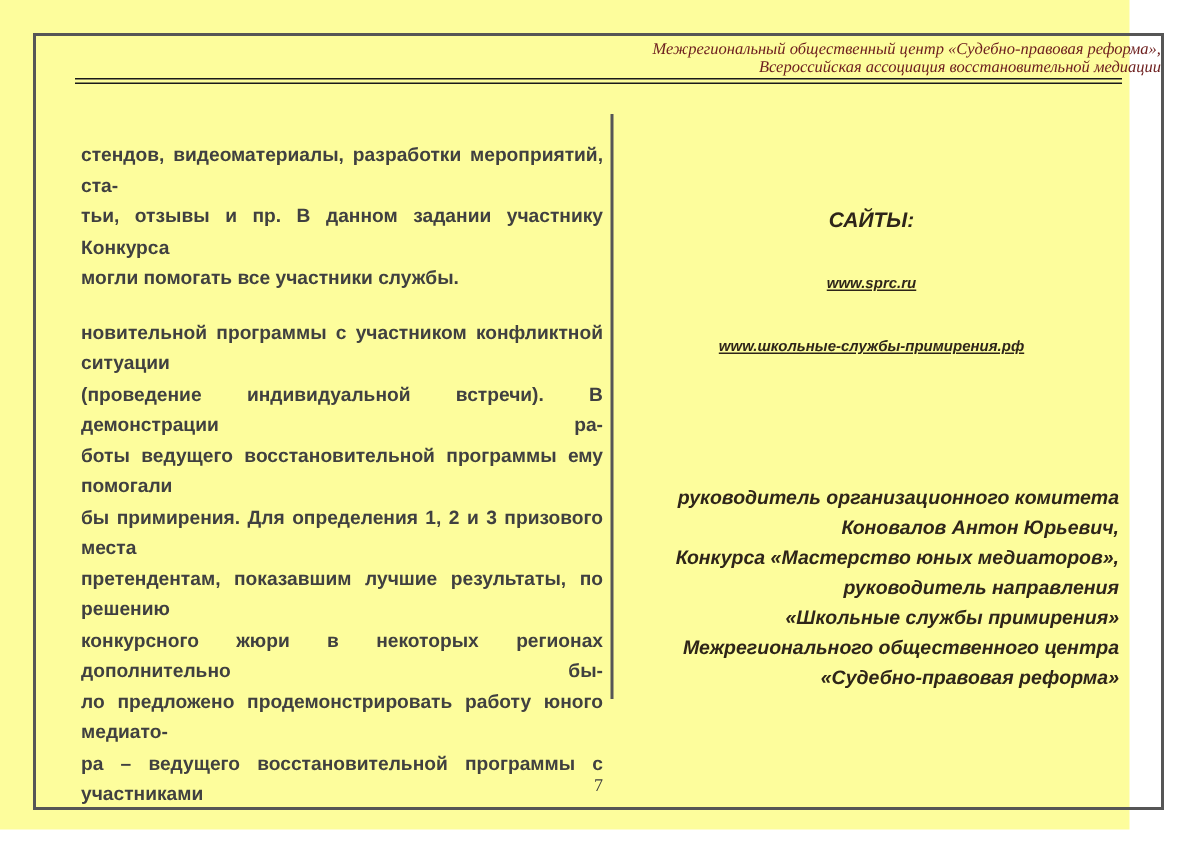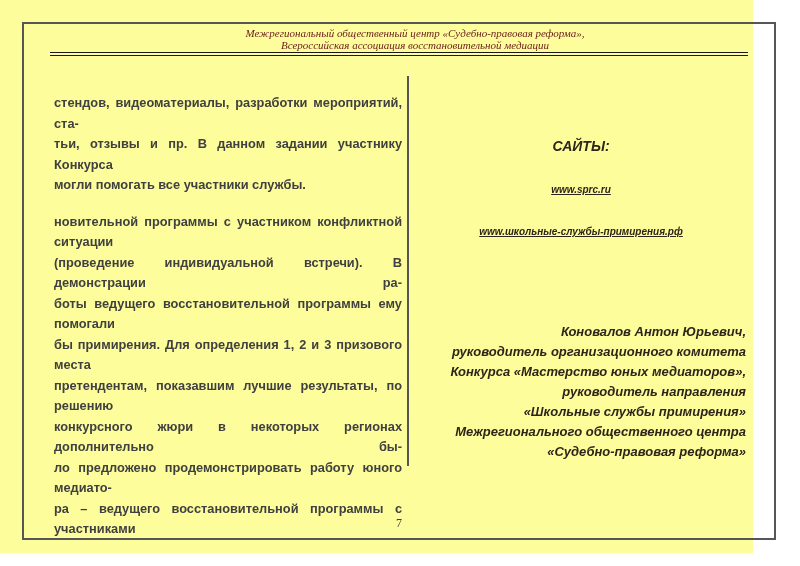--- a/index.html
+++ b/index.html
@@ -10,22 +10,22 @@
   }
   .paper{
     position:absolute;left:0;top:0;width:753px;height:553px;
     background:var(--c-paper,#fdfd9c);
   }
   .frame{
     position:absolute;left:22px;top:22px;width:750px;height:514px;
     border:2px solid var(--c-frame_border,#565656);
   }
   .header{
-    position:absolute;left:16px;top:4px;width:100%;
-    text-align:center;
+    position:absolute;left:0;top:4px;width:100%;
+    text-align:right;
     font-family:"Liberation Serif",serif;font-style:italic;
     font-size:11px;line-height:11.5px;
     color:var(--c-header_text,#6e2020);
   }
   .header-rule{
     position:absolute;left:26px;top:28px;width:698px;height:1px;
     border-top:1px solid var(--c-rule,#1a1a1a);
     border-bottom:1px solid var(--c-rule,#1a1a1a);
     padding-bottom:1px;background:transparent;
   }
@@ -103,22 +103,22 @@
 
     <div class="right-column">
       <div class="sites-heading">САЙТЫ:</div>
       <div class="link-row l1">
         <a class="site-link">www.sprc.ru</a>
       </div>
       <div class="link-row l2">
         <a class="site-link">www.школьные-службы-примирения.рф</a>
       </div>
       <div class="signature" id="signature">
+          <div>руководитель организационного комитета</div>
           <div>Коновалов Антон Юрьевич,</div>
-          <div>руководитель организационного комитета</div>
           <div>Конкурса «Мастерство юных медиаторов»,</div>
           <div>руководитель направления</div>
           <div>«Школьные службы примирения»</div>
           <div>Межрегионального общественного центра</div>
           <div>«Судебно-правовая реформа»</div>
         </div>
     </div>
 
     <div class="page-number">7</div>
   </div>

